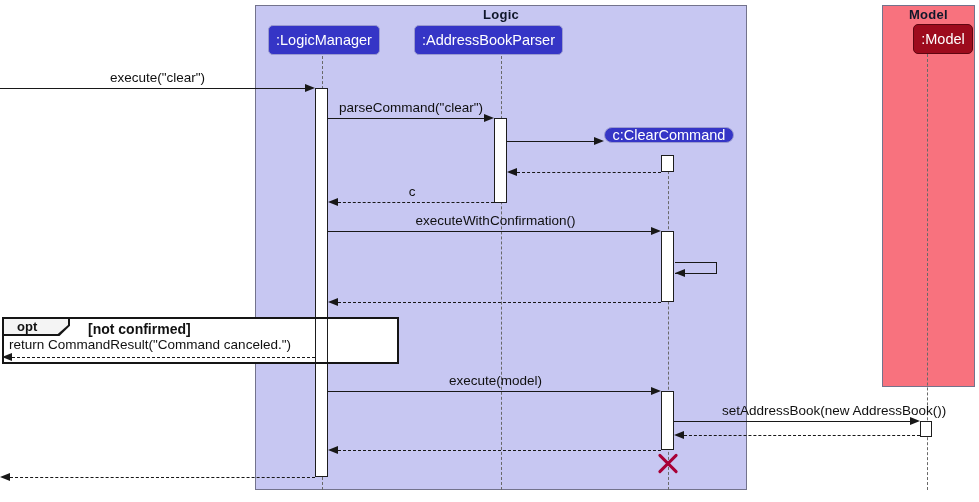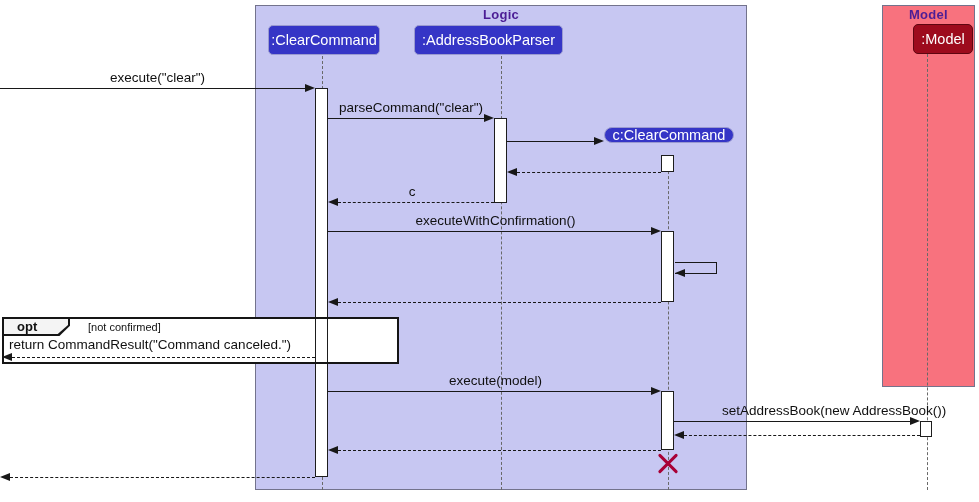--- a/index.html
+++ b/index.html
@@ -5,21 +5,21 @@
   html,body { margin:0; padding:0; background:#ffffff; }
   #canvas {
     position:relative; width:979px; height:502px;
     background:#ffffff; overflow:hidden;
     font-family:"Liberation Sans","DejaVu Sans",sans-serif;
     color:#111;
   }
   .frame { position:absolute; border:1.5px solid #73738C; box-sizing:border-box; }
   .frame-title {
     position:absolute; top:1px; left:0; width:100%; text-align:center;
-    font-size:13px; font-weight:bold; color:#4c1d95; letter-spacing:.3px;
+    font-size:13px; font-weight:bold; color:#0f172a; letter-spacing:.3px;
   }
   .lifeline { position:absolute; width:0; border-left:1px dashed #696969; }
   .participant {
     position:absolute; box-sizing:border-box; border-radius:5px;
     color:#fff; font-size:14.5px; text-align:center; z-index:5;
     display:flex; align-items:center; justify-content:center; white-space:nowrap;
   }
   .p-logic { background:#3535C6; border:1px solid #9a9ad0; }
   .p-model { background:#9D0B1D; border:1px solid #5f0510; }
   .activation { position:absolute; background:#ffffff; border:1px solid #1d1d1d; box-sizing:border-box; z-index:5; }
@@ -31,21 +31,21 @@
   .msg-label {
     position:absolute; font-size:13.5px; white-space:nowrap; z-index:8; color:#101010;
   }
   .center { text-align:center; }
   .selfloop { position:absolute; border:1px solid #181818; border-left:none; box-sizing:border-box; z-index:6; }
   .opt-box { position:absolute; background:#ffffff; border:2px solid #151515; box-sizing:border-box; z-index:4; }
   .opt-border { position:absolute; background:transparent; border:2px solid #151515; box-sizing:border-box; z-index:6; pointer-events:none; }
   .opt-tab-outer { position:absolute; background:#151515; clip-path:polygon(0 0,100% 0,100% 40%,84% 100%,0 100%); z-index:7; }
   .opt-tab-inner { position:absolute; background:#f4f4f4; clip-path:polygon(0 0,100% 0,100% 40%,84% 100%,0 100%); z-index:7; }
   .opt-label { position:absolute; font-weight:bold; font-size:13px; z-index:8; }
-  .guard-label { position:absolute; font-weight:normal; font-size:11px; z-index:8; }
+  .guard-label { position:absolute; font-weight:bold; font-size:14px; z-index:8; }
   .xmark { position:absolute; z-index:7; }
   .xmark span { position:absolute; left:0; top:11px; width:100%; height:3px; background:#A80036; border-radius:2px; }
   .xmark .x1 { transform:rotate(45deg); }
   .xmark .x2 { transform:rotate(-45deg); }
 </style>
 </head>
 <body>
 
 <div id="canvas">
 
@@ -55,21 +55,21 @@
   <div class="frame" style="left:882px; top:5px; width:93px; height:382px; background:#F8727E;">
     <div class="frame-title">Model</div>
   </div>
 
   <div class="lifeline" style="left:322px; top:56px; height:434px;"></div>
   <div class="lifeline" style="left:501px; top:56px; height:434px;"></div>
   <div class="lifeline" style="left:668px; top:156px; height:334px;"></div>
   <div class="lifeline" style="left:927px; top:54px; height:436px;"></div>
 
   <div class="participant p-logic" style="left:268px; top:25px; width:112px; height:30px;">
-    <span>:ClearCommand</span>
+    <span>:LogicManager</span>
   </div>
   <div class="participant p-logic" style="left:414px; top:25px; width:149px; height:30px;">
     <span>:AddressBookParser</span>
   </div>
   <div class="participant p-logic" style="left:604px; top:127px; width:130px; height:16px;border-radius:11px;">
     <span>c:ClearCommand</span>
   </div>
   <div class="participant p-model" style="left:897px; top:24px; width:60px; height:30px;margin-left:16px;">
     <span>:Model</span>
   </div>

